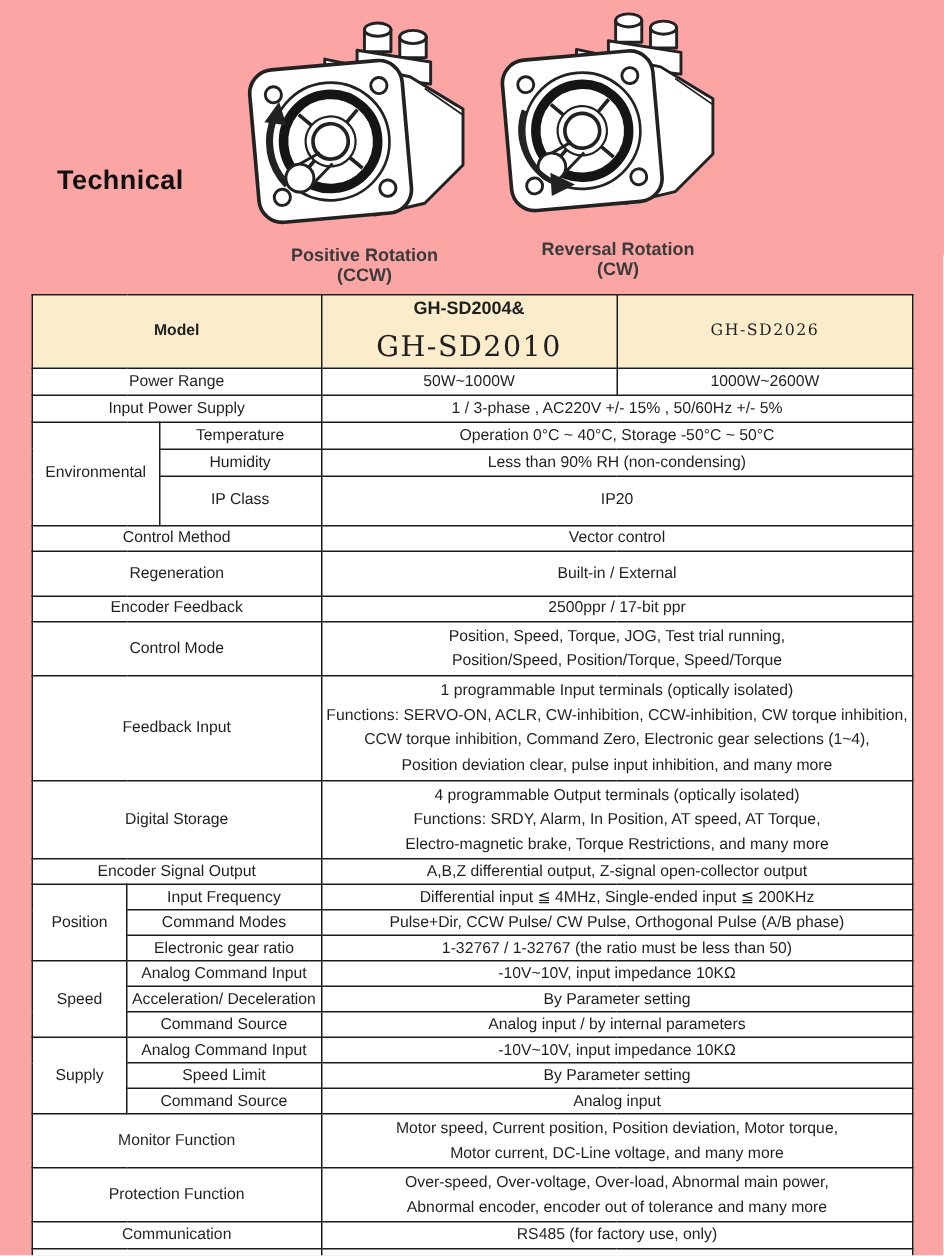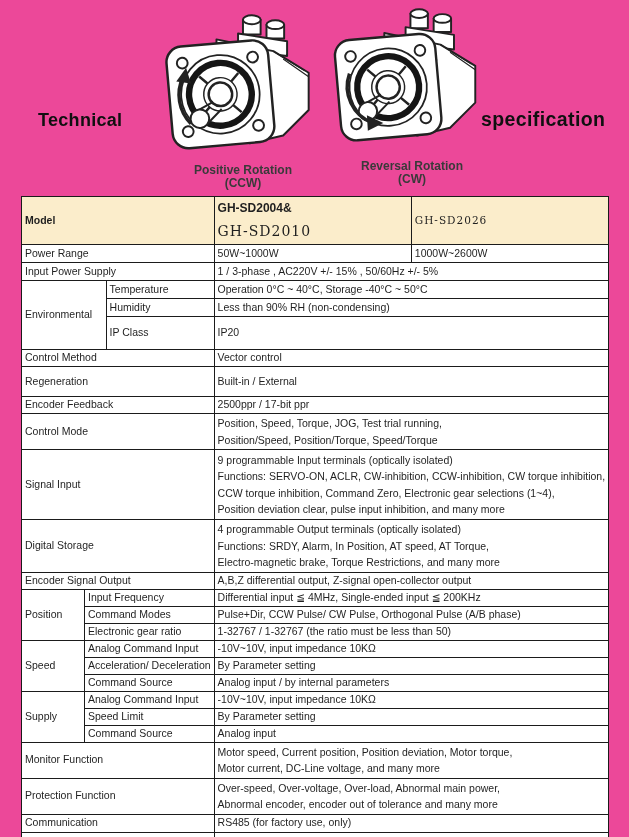--- a/index.html
+++ b/index.html
@@ -1,52 +1,51 @@
 <!DOCTYPE html>
 <html><head>
 <meta charset="utf-8">
 <style>
   html,body { margin:0; padding:0; background:#ffffff; }
   .page {
-    position:relative; width:629px; height:837px; background:#ec4899;
+    position:relative; width:629px; height:837px; background:#fca5a5;
     font-family:"Liberation Sans", sans-serif; color:#1f1f1f; overflow:hidden;
   }
   .title { position:absolute; font-weight:bold; color:#101010; white-space:nowrap; }
   .title-left  { left:38px;  top:110px; font-size:18px; letter-spacing:0.3px; }
   .title-right { left:481px; top:108px; font-size:19.5px; letter-spacing:0.4px; }
 
   .motor { position:absolute; }
   .motor-ccw { left:156px; top:8px;  width:170px; height:152px; }
   .motor-cw  { left:326px; top:2px;  width:165px; height:150px; }
 
   .fig-caption { position:absolute; width:150px; text-align:center; font-weight:bold;
                  font-size:12px; line-height:12.5px; color:#3a3a3a; }
   .fig-caption-ccw { left:168px; top:164px; }
   .fig-caption-cw  { left:337px; top:160px; }
 
   table.spec { position:absolute; left:21px; top:196px; border-collapse:collapse;
                table-layout:fixed; background:#ffffff; }
   table.spec { border:1.5px solid #1b1b1b; }
   table.spec td {
-    border:1px solid #1b1b1b; text-align:left; vertical-align:middle;
+    border:1px solid #1b1b1b; text-align:center; vertical-align:middle;
     font-size:10.5px; line-height:1.25; padding:1px 3px; overflow:hidden; white-space:nowrap;
   }
   td.hdr { background:#FBEDCB; }
   td.model { font-weight:bold; font-size:12.5px; }
   .m1 { font-weight:bold; font-size:12px; margin-bottom:7px; }
-  .m2 { font-family:"DejaVu Serif", serif; font-size:14px; letter-spacing:1px; font-weight:normal; }
+  .m2 { font-family:"DejaVu Serif", serif; font-size:19px; letter-spacing:1px; font-weight:normal; }
   td.ml div { line-height:16.5px; }
 </style>
 </head>
 <body>
 
 <div class="page">
 
   <div class="title title-left">Technical</div>
-  <div class="title title-right">specification</div>
 
   <svg class="motor motor-ccw" viewBox="0 0 170 155">
     <g fill="#fff" stroke="#222" stroke-width="2" stroke-linejoin="round">
       <path d="M87,12 h18 v15 h-18 z"></path>
         <ellipse cx="96" cy="12" rx="9" ry="4.5"></ellipse>
       <path d="M111,17 h18 v14 h-18 z"></path>
         <ellipse cx="120" cy="17" rx="9" ry="4.5"></ellipse>
       <path d="M82,26 L132,34 L132,49 L82,43 z"></path>
       <path d="M60,32 L118,44 L154,66 L154,104 L128,130 L94,138 L60,124 z"></path>
       <path d="M118,44 L150,64 M154,70 L128,52" stroke-width="1.2"></path>
@@ -134,21 +133,21 @@
     </tr>
 
     <tr style="height:18px">
       <td colspan="3">Input Power Supply</td>
       <td colspan="2">1 / 3-phase , AC220V +/- 15% , 50/60Hz +/- 5%</td>
     </tr>
 
     <tr style="height:18px">
       <td colspan="2" rowspan="3">Environmental</td>
       <td>Temperature</td>
-      <td colspan="2">Operation 0°C ~ 40°C, Storage -40°C ~ 50°C</td>
+      <td colspan="2">Operation 0°C ~ 40°C, Storage -50°C ~ 50°C</td>
     </tr>
     <tr style="height:18px">
       <td>Humidity</td>
       <td colspan="2">Less than 90% RH (non-condensing)</td>
     </tr>
     <tr style="height:33px">
       <td>IP Class</td>
       <td colspan="2">IP20</td>
     </tr>
 
@@ -167,23 +166,23 @@
 
     <tr style="height:35px">
       <td colspan="3">Control Mode</td>
       <td colspan="2" class="ml">
         <div>Position, Speed, Torque, JOG, Test trial running,</div>
         <div>Position/Speed, Position/Torque, Speed/Torque</div>
       </td>
     </tr>
 
     <tr style="height:70px">
-      <td colspan="3">Signal Input</td>
-      <td colspan="2" class="ml">
-        <div>9 programmable Input terminals (optically isolated)</div>
+      <td colspan="3">Feedback Input</td>
+      <td colspan="2" class="ml">
+        <div>1 programmable Input terminals (optically isolated)</div>
         <div>Functions: SERVO-ON, ACLR, CW-inhibition, CCW-inhibition, CW torque inhibition,</div>
         <div>CCW torque inhibition, Command Zero, Electronic gear selections (1~4),</div>
         <div>Position deviation clear, pulse input inhibition, and many more</div>
       </td>
     </tr>
 
     <tr style="height:52px">
       <td colspan="3">Digital Storage</td>
       <td colspan="2" class="ml">
         <div>4 programmable Output terminals (optically isolated)</div>

